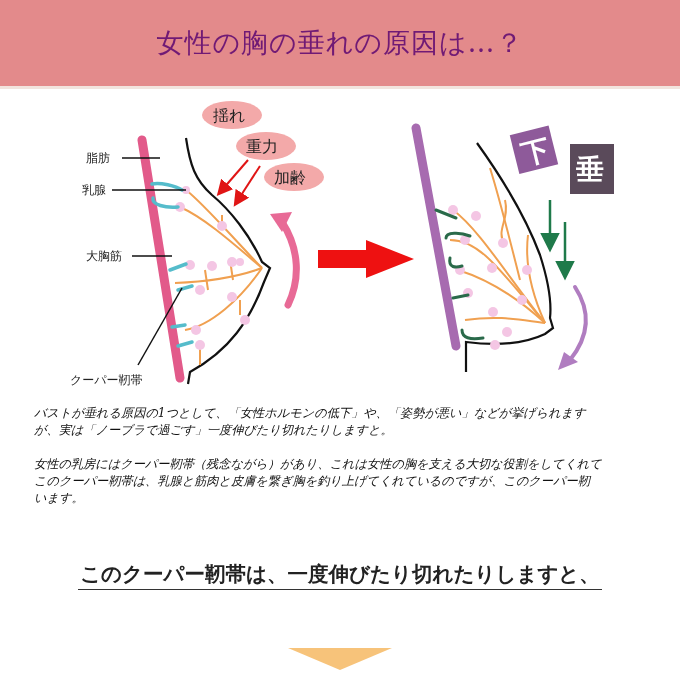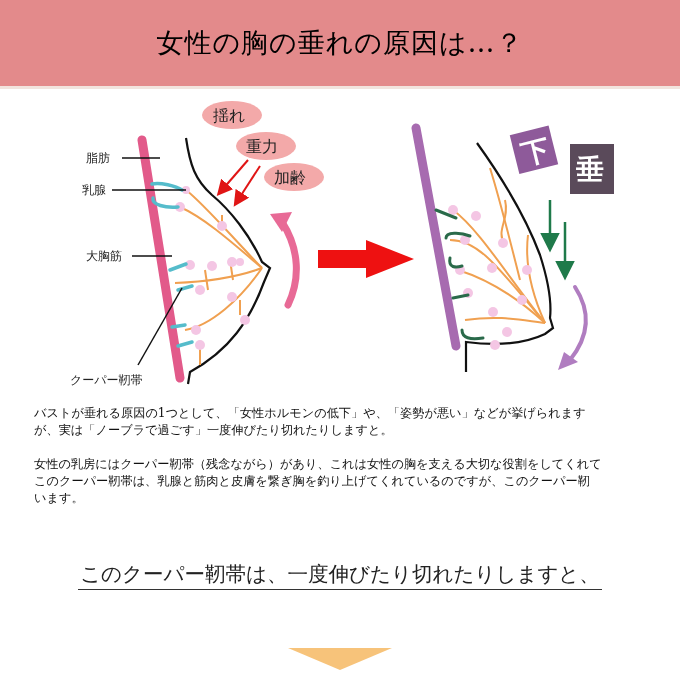--- a/index.html
+++ b/index.html
@@ -1,34 +1,34 @@
 <!DOCTYPE html>
 <html><head>
 <meta charset="utf-8">
 <style>
   html, body { margin: 0; padding: 0; background: #ffffff; }
   body { width: 680px; height: 680px; overflow: hidden; position: relative;
          font-family: "DejaVu Serif", "Liberation Serif", serif; color: #222; }
   .header { position: absolute; left: 0; top: 0; width: 680px; height: 86px;
             background: #e38a8b; border-bottom: 3px solid #f2e4de; display: flex;
             align-items: center; justify-content: center; }
-  .header h1 { margin: 0; color: #000000; font-weight: normal; font-size: 27px;
+  .header h1 { margin: 0; color: #701a75; font-weight: normal; font-size: 27px;
                letter-spacing: 1px; font-family: "DejaVu Serif", serif; }
   .diagram { position: absolute; left: 0; top: 92px; width: 680px; height: 300px; }
   .diagram svg { width: 680px; height: 300px; display: block; }
   .lbl { font-family: "DejaVu Sans", sans-serif; font-size: 12px; fill: #222; }
   .bubble-txt { font-family: "DejaVu Sans", sans-serif; font-size: 16px; fill: #222; }
   .body-text { position: absolute; left: 34px; top: 405px; width: 615px;
-               font-size: 12.2px; line-height: 17px; color: #111; }
+               font-size: 12.2px; line-height: 17px; color: #111; font-style: italic; }
   .body-text p { margin: 0; }
   .body-text .gap { height: 17px; }
   .emph { position: absolute; left: 0; top: 560px; width: 680px; text-align: center;
           font-size: 20.5px; color: #222; }
   .emph .line { display: inline-block; border-bottom: 1.5px solid #333;
-                padding: 0 2px 1px; margin-bottom: 0; }
+                padding: 0 2px 1px; margin-bottom: 0; font-weight: bold; }
   .arrow-down { position: absolute; left: 288px; top: 648px; width: 0; height: 0;
                 border-left: 52px solid transparent; border-right: 52px solid transparent;
                 border-top: 22px solid #f7c37a; }
 </style>
 </head>
 <body>
 
 <div class="header">
   <h1>女性の胸の垂れの原因は…？</h1>
 </div>

